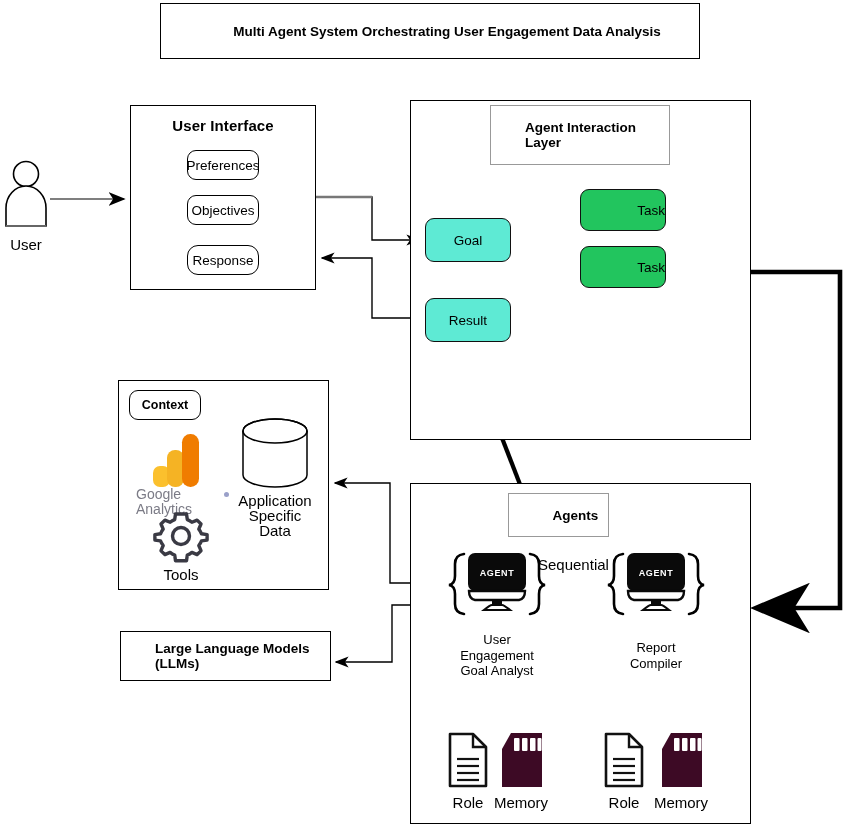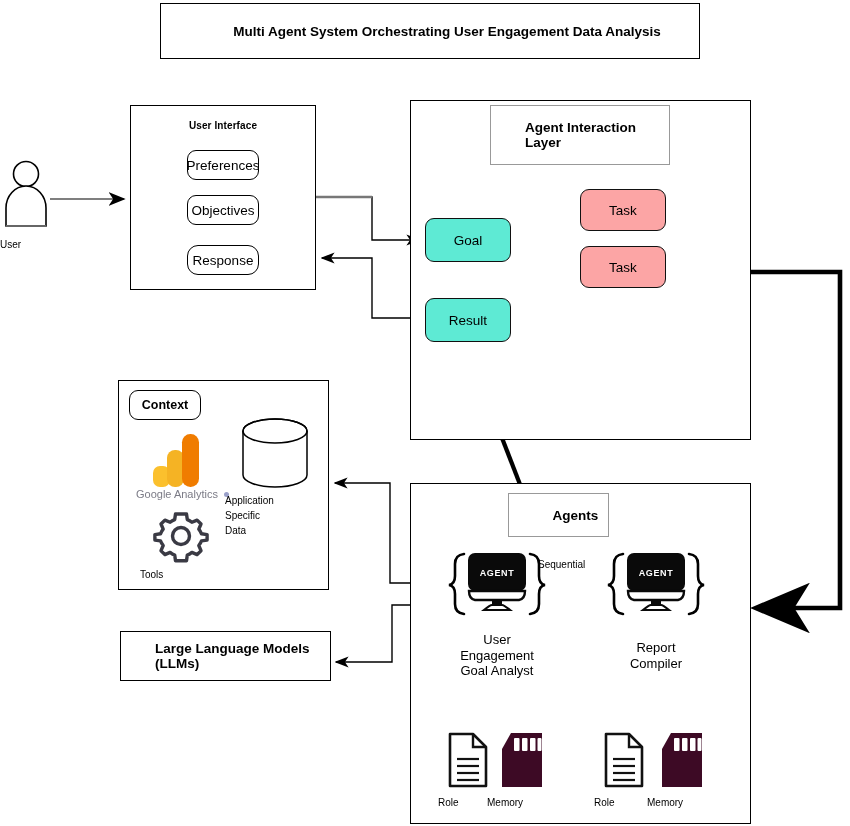--- a/index.html
+++ b/index.html
@@ -8,24 +8,24 @@
        color:#000;overflow:hidden;}
   .abs{position:absolute;}
   .box{position:absolute;box-sizing:border-box;background:#fff;border:1.6px solid #000;}
   .rbox{position:absolute;box-sizing:border-box;background:#fff;border:1.6px solid #000;
         border-radius:9px;display:flex;align-items:center;justify-content:center;
         font-size:13.5px;color:#000;}
   .hdr{display:flex;align-items:center;justify-content:center;
        font-size:13px;font-weight:bold;letter-spacing:.1px;}
   .ttl{display:flex;align-items:center;justify-content:center;
        font-size:13.5px;font-weight:bold;padding-left:34px;}
-  .lbl{position:absolute;font-size:10px;text-align:left;line-height:15px;color:#000;}
+  .lbl{position:absolute;font-size:15px;text-align:center;line-height:15px;color:#000;}
   svg{position:absolute;left:0;top:0;overflow:visible;}
   .green{background:#5eead4;border:1.5px solid #111;}
-  .cyan{background:#fca5a5;border:1.5px solid #111;}
+  .cyan{background:#22c55e;border:1.5px solid #111;justify-content:flex-end;}
   .agentmon{position:absolute;}
   .agent-label{position:absolute;width:140px;text-align:center;font-size:13px;line-height:15.5px;}
 </style>
 </head>
 <body>
 
 <svg width="850" height="826">
   <defs>
     <marker id="ah" markerWidth="10" markerHeight="8" refX="9" refY="4" orient="auto">
       <path d="M0,0 L10,4 L0,8 L2.6,4 Z" fill="#000"></path>
@@ -116,21 +116,21 @@
   <span>Context</span>
 </div>
 
 <div class="abs" style="left:145px;top:432px;width:72px;height:56px;">
   <svg width="72" height="56">
     <rect x="8" y="34" width="17" height="21" rx="7" fill="#fbc02d"></rect>
     <rect x="22" y="18" width="17" height="37" rx="8" fill="#f5b324"></rect>
     <rect x="37" y="2" width="17" height="53" rx="8.3" fill="#f07c00"></rect>
   </svg>
 </div>
-<div class="lbl" style="left:128px;top:487px;width:104px;font-size:11px;color:#7b7b86;text-align:left;padding-left:8px;">Google Analytics</div>
+<div class="lbl" style="left:128px;top:487px;width:104px;font-size:14px;color:#7b7b86;text-align:left;padding-left:8px;">Google Analytics</div>
 <div class="abs" style="left:224px;top:492px;width:5px;height:5px;border-radius:50%;background:#9aa0c9;"></div>
 
 <div class="abs" style="left:240px;top:418px;width:70px;height:72px;">
   <svg width="70" height="72">
     <ellipse cx="35" cy="13" rx="32" ry="12" fill="#fff" stroke="#000" stroke-width="1.5"></ellipse>
     <path d="M3,13 L3,57 a32,12 0 0 0 64,0 L67,13" fill="#fff" stroke="#000" stroke-width="1.5"></path>
     <ellipse cx="35" cy="13" rx="32" ry="12" fill="none" stroke="#000" stroke-width="1.5"></ellipse>
   </svg>
 </div>
 <div class="lbl" style="left:225px;top:493px;width:100px;">
@@ -155,21 +155,21 @@
 <div class="lbl" style="left:140px;top:567px;width:82px;">Tools</div>
 
 <div class="box ttl" style="left:120px;top:631px;width:211px;height:50px;">
   <span>Large Language Models (LLMs)</span>
 </div>
 
 <div class="box" style="left:410px;top:483px;width:341px;height:341px;"></div>
 <div class="box ttl" style="left:508px;top:493px;width:101px;height:44px;border-color:#999;">
   <span>Agents</span>
 </div>
-<div class="lbl" style="left:538px;top:557px;width:75px;">Sequential</div>
+<div class="lbl" style="left:538px;top:557px;width:52px;">Sequential</div>
 
 <div class="agentmon" style="left:453px;top:550px;width:88px;height:62px;">
   <svg width="88" height="62">
     <path d="M11,4 q-9,1 -9,10 l0,12 q0,8 -6,9 q6,1 6,9 l0,10 q0,9 9,10" fill="none" stroke="#000" stroke-width="2.6" stroke-linecap="round"></path>
     <path d="M77,4 q9,1 9,10 l0,12 q0,8 6,9 q-6,1 -6,9 l0,10 q0,9 -9,10" fill="none" stroke="#000" stroke-width="2.6" stroke-linecap="round"></path>
     <rect x="15" y="3" width="58" height="38" rx="7" fill="#0a0a0a"></rect>
     <path d="M16,41 l56,0 q0,8 -6,9 l-44,0 q-6,-1 -6,-9 Z" fill="#fff" stroke="#0a0a0a" stroke-width="2.4"></path>
     <rect x="39" y="49" width="10" height="6" fill="#0a0a0a"></rect>
     <path d="M31,60 l26,0 q-6,-5 -8,-5 l-10,0 q-2,0 -8,5 Z" fill="#fff" stroke="#0a0a0a" stroke-width="2.2"></path>
     <text x="44" y="26" text-anchor="middle" font-family="Liberation Sans, sans-serif" font-size="9" font-weight="bold" fill="#fff" letter-spacing="0.6">AGENT</text>

